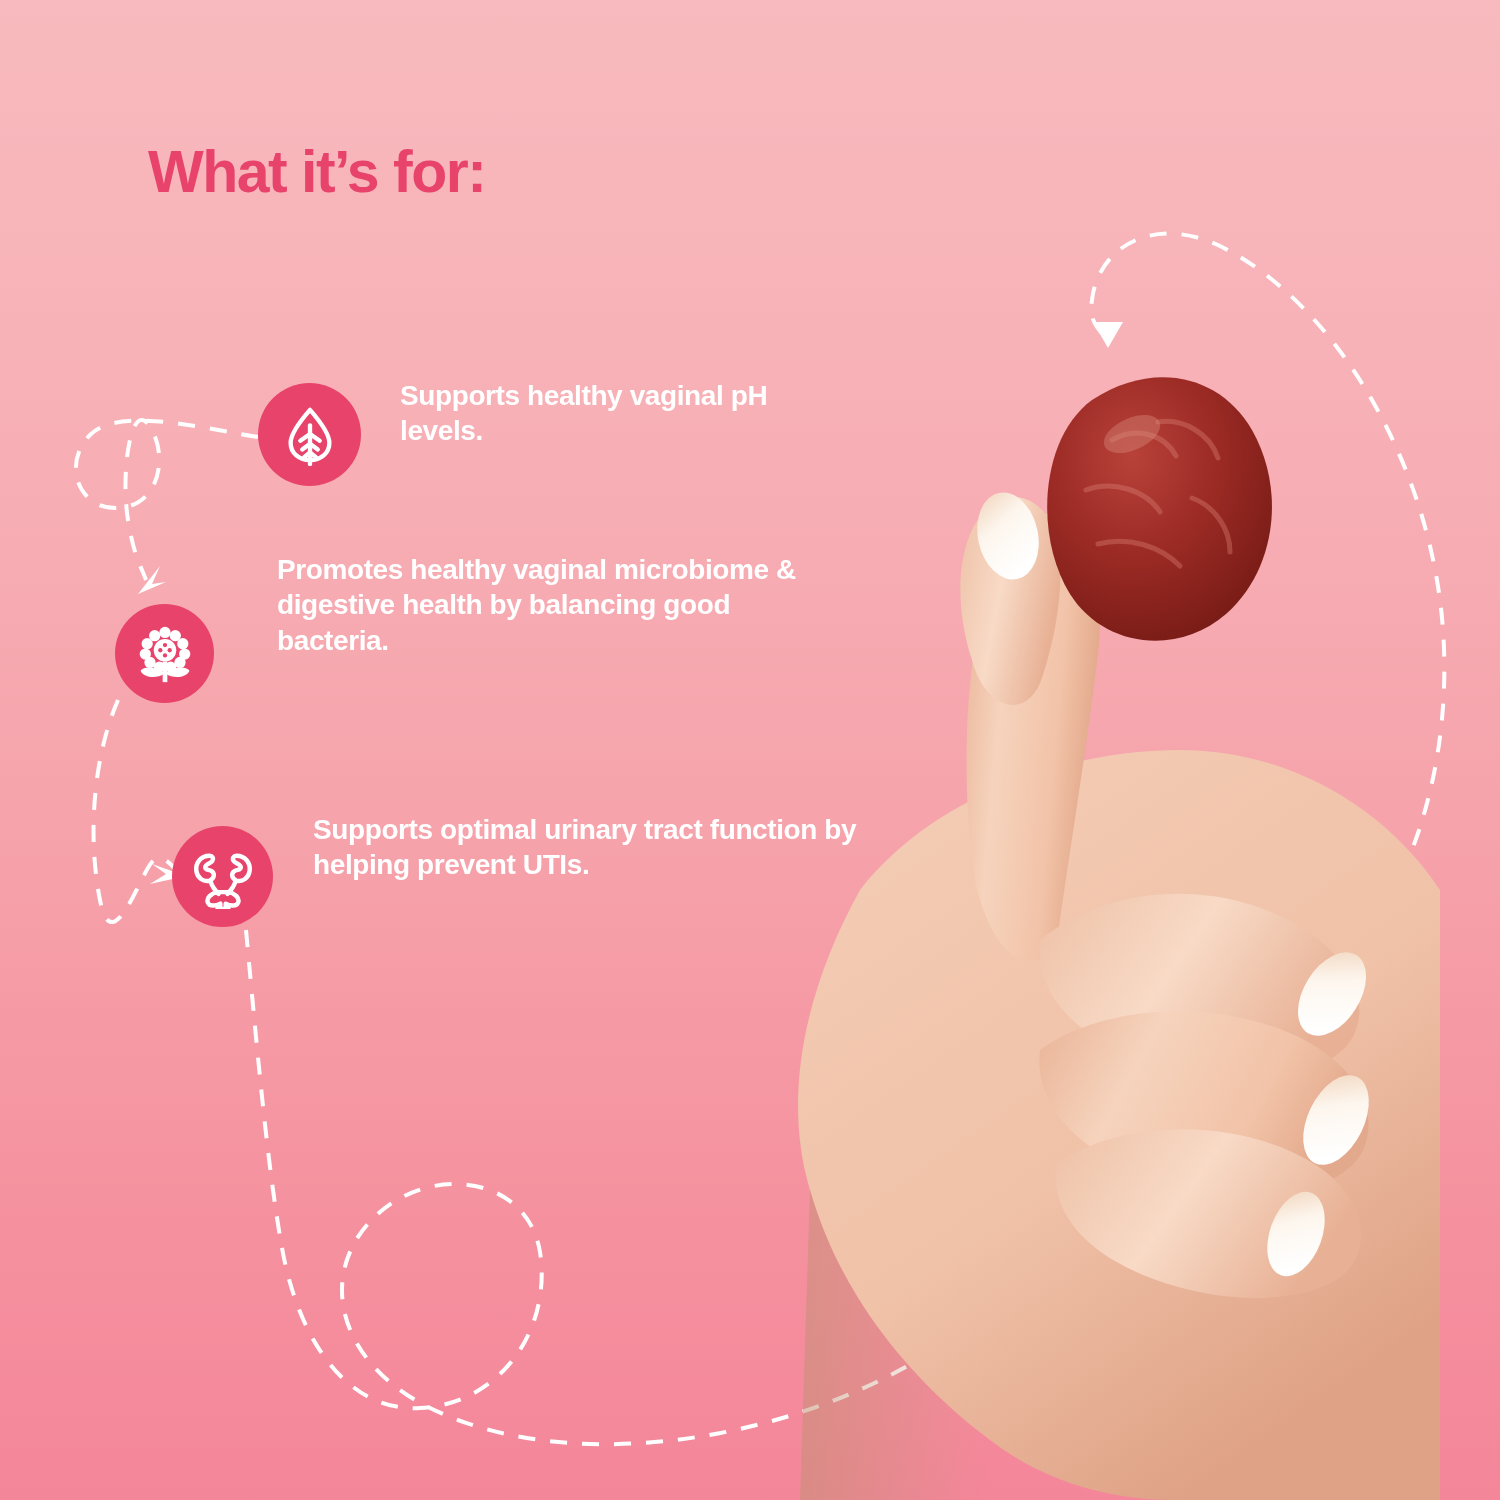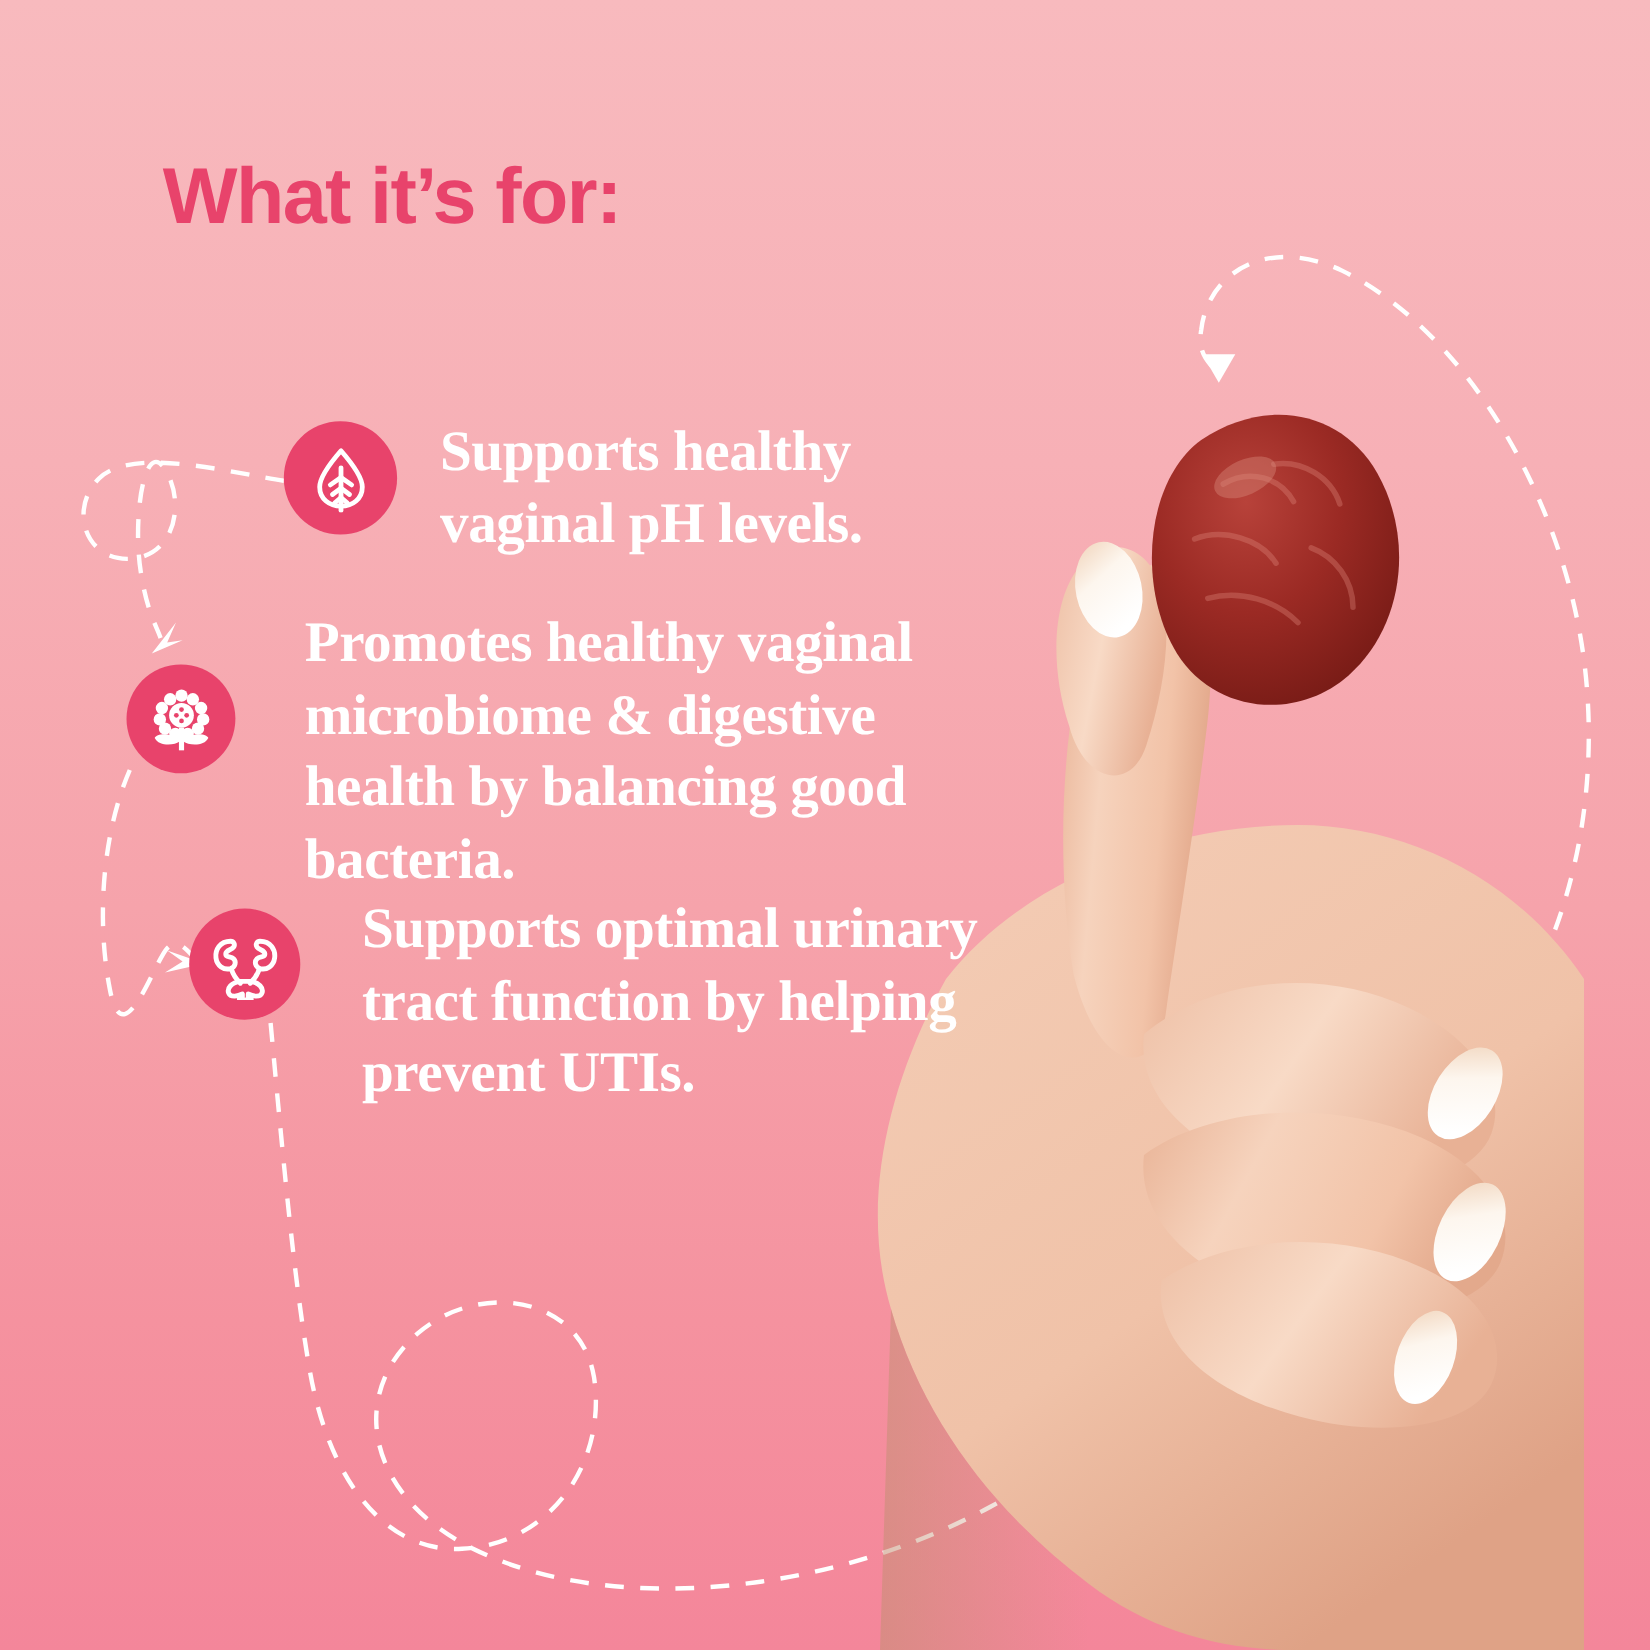--- a/index.html
+++ b/index.html
@@ -22,41 +22,40 @@
     left: 0; top: 0;
     width: 1500px; height: 1500px;
     pointer-events: none;
   }
 
   
   #title {
     position: absolute;
     left: 148px;
     top: 143px;
-    font-size: 72px;
+    font-size: 59px;
     font-weight: 700;
     letter-spacing: -1.5px;
     color: #e8436b;
     line-height: 1;
     white-space: nowrap;
   }
 
   
   .bullet-text {
     position: absolute;
     color: #ffffff;
     font-weight: 700;
-    font-size: 52px;
+    font-size: 28px;
     line-height: 1.26;
     letter-spacing: -0.4px;
-    font-family: Liberation Serif, serif;
   }
   #bullet-text-0 { left: 400px; top: 378px;  width: 430px; }
   #bullet-text-1 { left: 253px; top: 552px;  width: 560px; margin-left: 24px; }
-  #bullet-text-2 { left: 329px; top: 812px;  width: 560px; }
+  #bullet-text-2 { left: 313px; top: 812px;  width: 560px; }
 
   .icon-badge {
     position: absolute;
     border-radius: 50%;
     background: #e8436b;
     display: flex;
     align-items: center;
     justify-content: center;
   }
   #icon-badge-0 { left: 258px; top: 383px; width: 103px; height: 103px; }

